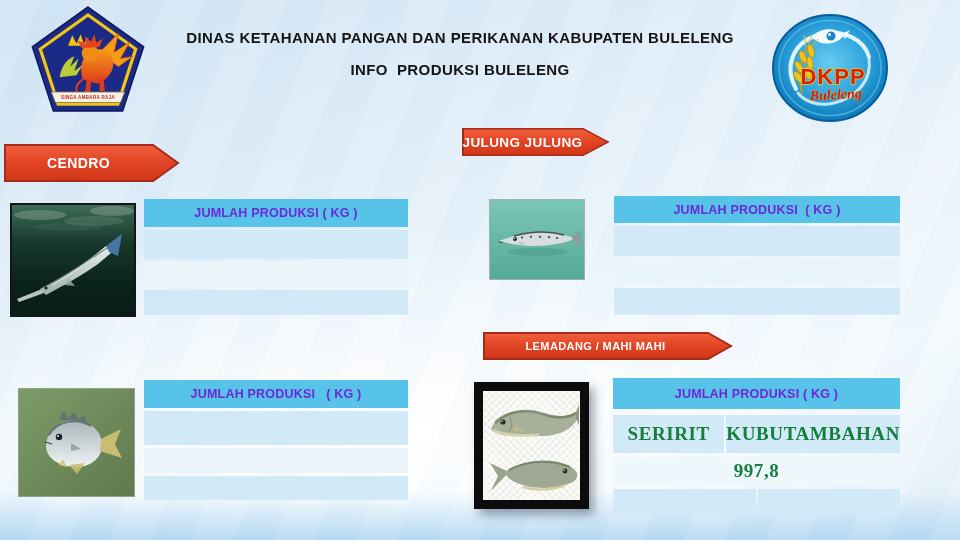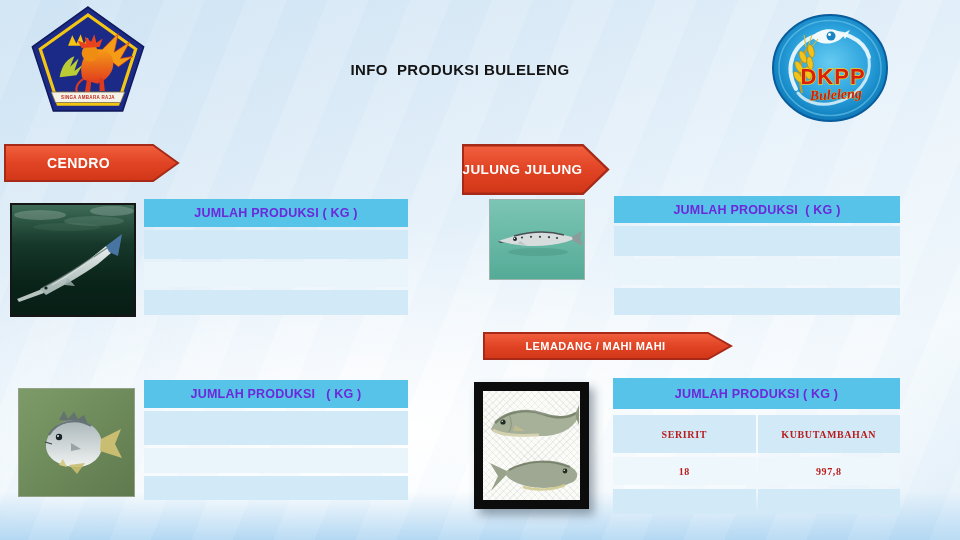--- a/index.html
+++ b/index.html
@@ -28,22 +28,22 @@
   .tbl{position:absolute;display:flex;flex-direction:column;}
   .tbl .h{background:#57c3e9;color:#6d28d9;font-weight:bold;display:flex;align-items:center;
           justify-content:center;font-size:12.5px;letter-spacing:.2px;}
   .tbl .h span{white-space:pre;}
   .tbl .r{margin-top:3px;}
   .ra{background:#d2e9f7;}
   .rb{background:#eaf4fb;}
   .rc{background:#eef7fc;}
   .split{display:flex;gap:2px;}
   .cell{flex:1;display:flex;align-items:center;justify-content:center;
-        font-family:"Liberation Serif",serif;font-weight:bold;color:#b91c1c;
-        font-size:10px;letter-spacing:.6px;}
+        font-family:"Liberation Serif",serif;font-weight:bold;color:#15803d;
+        font-size:19px;letter-spacing:.6px;}
   
   .photo{position:absolute;}
   .photo svg{display:block;}
   .frame-dark{border:2px solid #161616;}
   .frame-thin-teal{border:1px solid #9fb3ad;}
   .frame-thin-olive{border:1px solid #93a186;}
   .mahi-frame{
     position:absolute;border:9px solid #0c0c0c;
     box-shadow:5px 6px 9px rgba(40,60,80,.45);
     background:
@@ -93,20 +93,21 @@
       <stop offset="0" stop-color="#66cbf1"></stop>
         <stop offset=".55" stop-color="#2da3dd"></stop>
         <stop offset=".8" stop-color="#1486c4"></stop>
         <stop offset="1" stop-color="#0e6fb2"></stop>
     </radialGradient>
   </defs>
 </svg>
 
 <div class="stage">
 
+  <div class="title" style="top:29px">DINAS KETAHANAN PANGAN DAN PERIKANAN KABUPATEN BULELENG</div>
   <div class="title" style="top:61px">INFO  PRODUKSI BULELENG</div>
 
   <div class="abs" style="left:30px;top:6px;width:116px;height:107px">
     <svg viewBox="0 0 110 102" width="116" height="107">
       <polygon points="55,1 108,39 88,100 22,100 2,39" fill="#1b2a86" stroke="#101b5e" stroke-width="1.5"></polygon>
       <polygon points="55,8.5 100.5,41 83.5,93.5 26.5,93.5 9.5,41" fill="none" stroke="#f3c613" stroke-width="3"></polygon>
       <g>
         <path d="M28,68 C30,56 36,50 42,48 L38,58 L46,50 L42,62 L50,56 L44,66 Z" fill="#b9cc35"></path>
         <path d="M36,38 L40,28 L44,36 L48,27 L51,36 L55,30 L56,38 Z" fill="#f5c312"></path>
         <path d="M66,44 L84,26 L80,44 L95,34 L86,50 L98,48 L84,58 Z" fill="#f59c16" stroke="#d23616" stroke-width=".6"></path>
@@ -177,21 +178,21 @@
 
   <div class="tbl" style="left:144px;top:199px;width:264px">
     <div class="h" style="height:28px">
       <span>JUMLAH PRODUKSI ( KG )</span>
     </div>
     <div class="r ra" style="height:29px"></div>
     <div class="r rb" style="height:25px"></div>
     <div class="r ra" style="height:25px"></div>
   </div>
 
-  <div class="banner" style="left:462px;top:144px;width:148px;height:51px">
+  <div class="banner" style="left:462px;top:128px;width:148px;height:28px">
     <svg viewBox="0 0 148 39" preserveAspectRatio="none">
       <polygon points="1,1 121,1 146,19.5 121,38 1,38" fill="url(#redG)" stroke="#a62a17" stroke-width="2"></polygon>
     </svg>
     <span class="lbl" style="font-size:13.5px">JULUNG JULUNG</span>
   </div>
 
   <div class="photo frame-thin-teal" style="left:489px;top:199px">
     <svg viewBox="0 0 94 79" width="94" height="79">
       <rect width="94" height="79" fill="url(#julW)"></rect>
       <ellipse cx="48" cy="52" rx="30" ry="4" fill="#3c8573" opacity=".3"></ellipse>
@@ -281,21 +282,20 @@
 
   <div class="tbl" style="left:613px;top:378px;width:287px">
     <div class="h" style="height:31px">
       <span>JUMLAH PRODUKSI ( KG )</span>
     </div>
     <div class="r split" style="height:38px;margin-top:6px">
       <div class="cell ra">SERIRIT</div>
       <div class="cell ra">KUBUTAMBAHAN</div>
     </div>
     <div class="r split" style="height:28px;margin-top:4px">
-      <div class="cell rc">18</div>
       <div class="cell rc">997,8</div>
     </div>
     <div class="r split" style="height:25px;margin-top:4px">
       <div class="cell ra"></div>
       <div class="cell ra"></div>
     </div>
   </div>
 
 </div>
 

